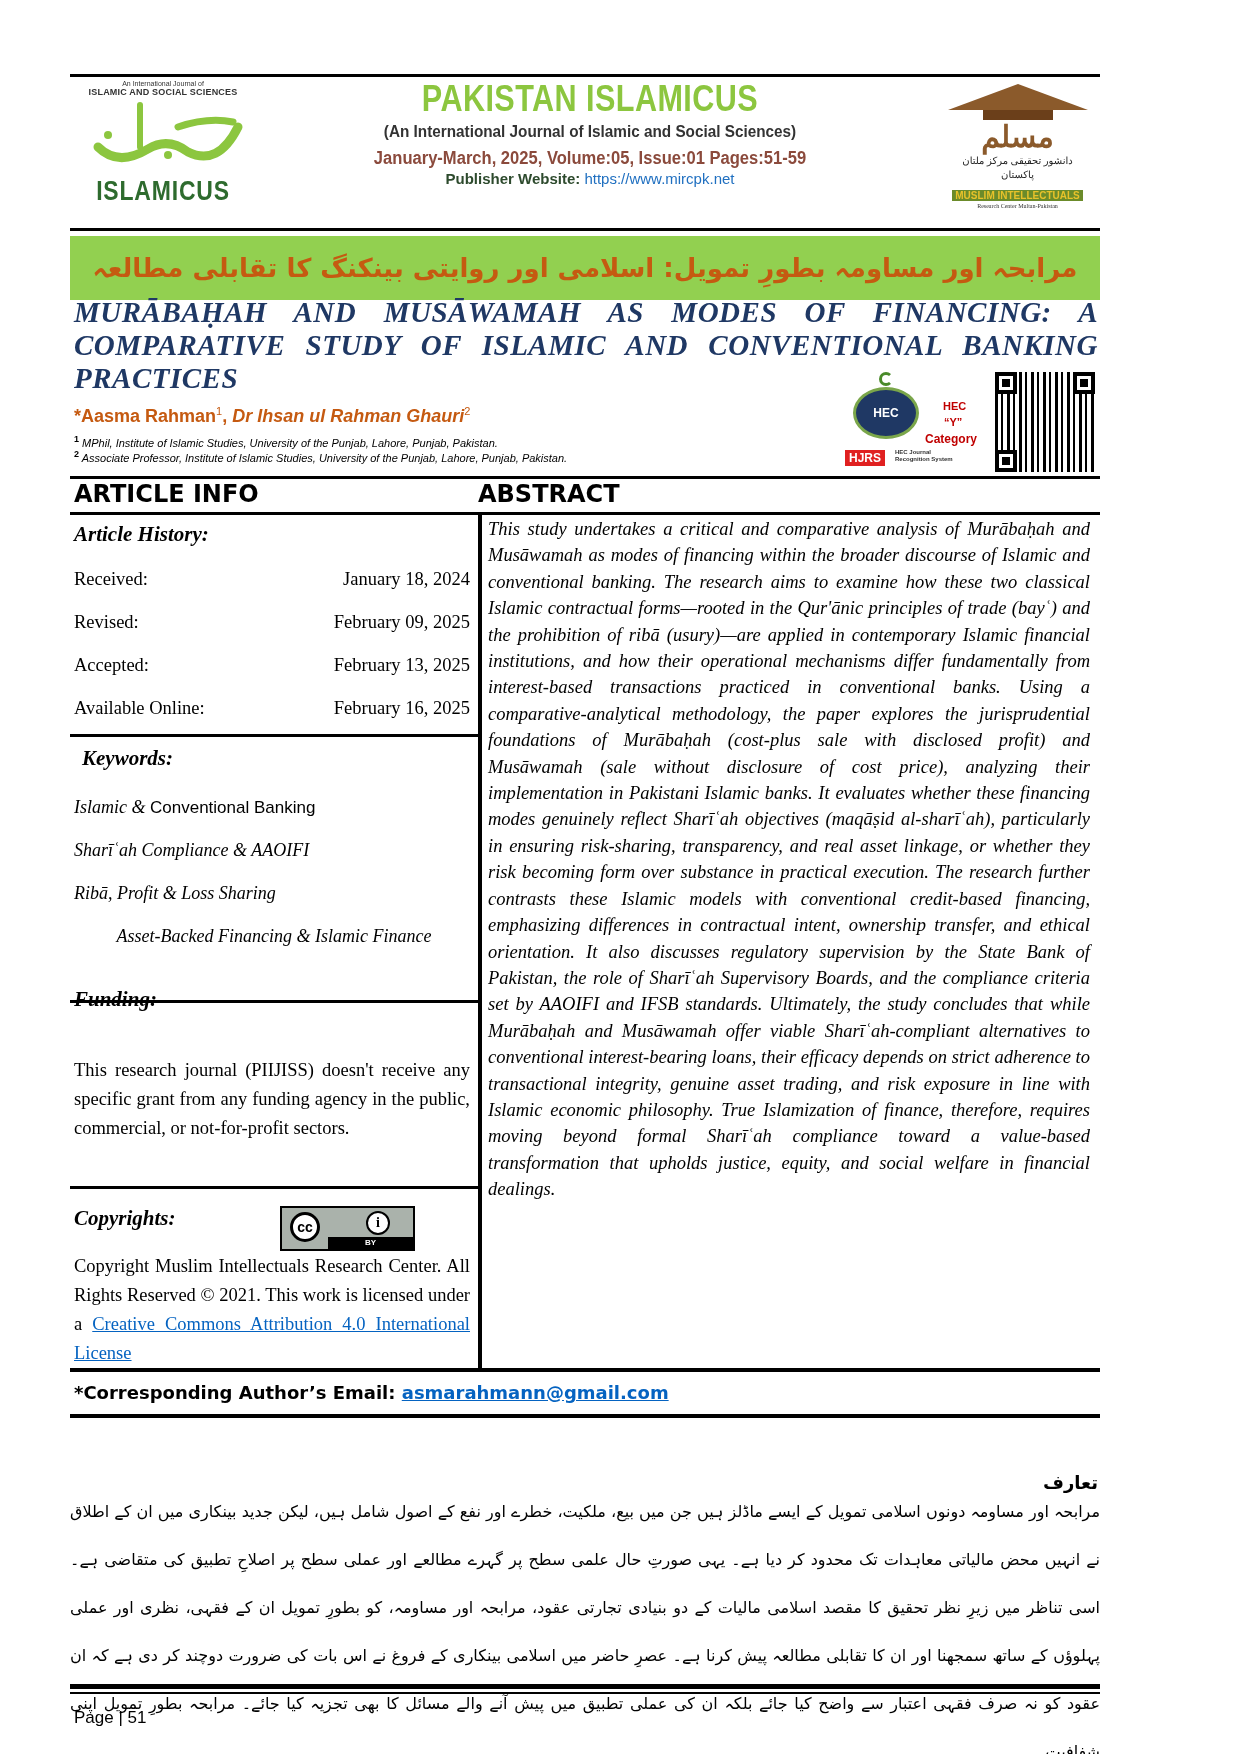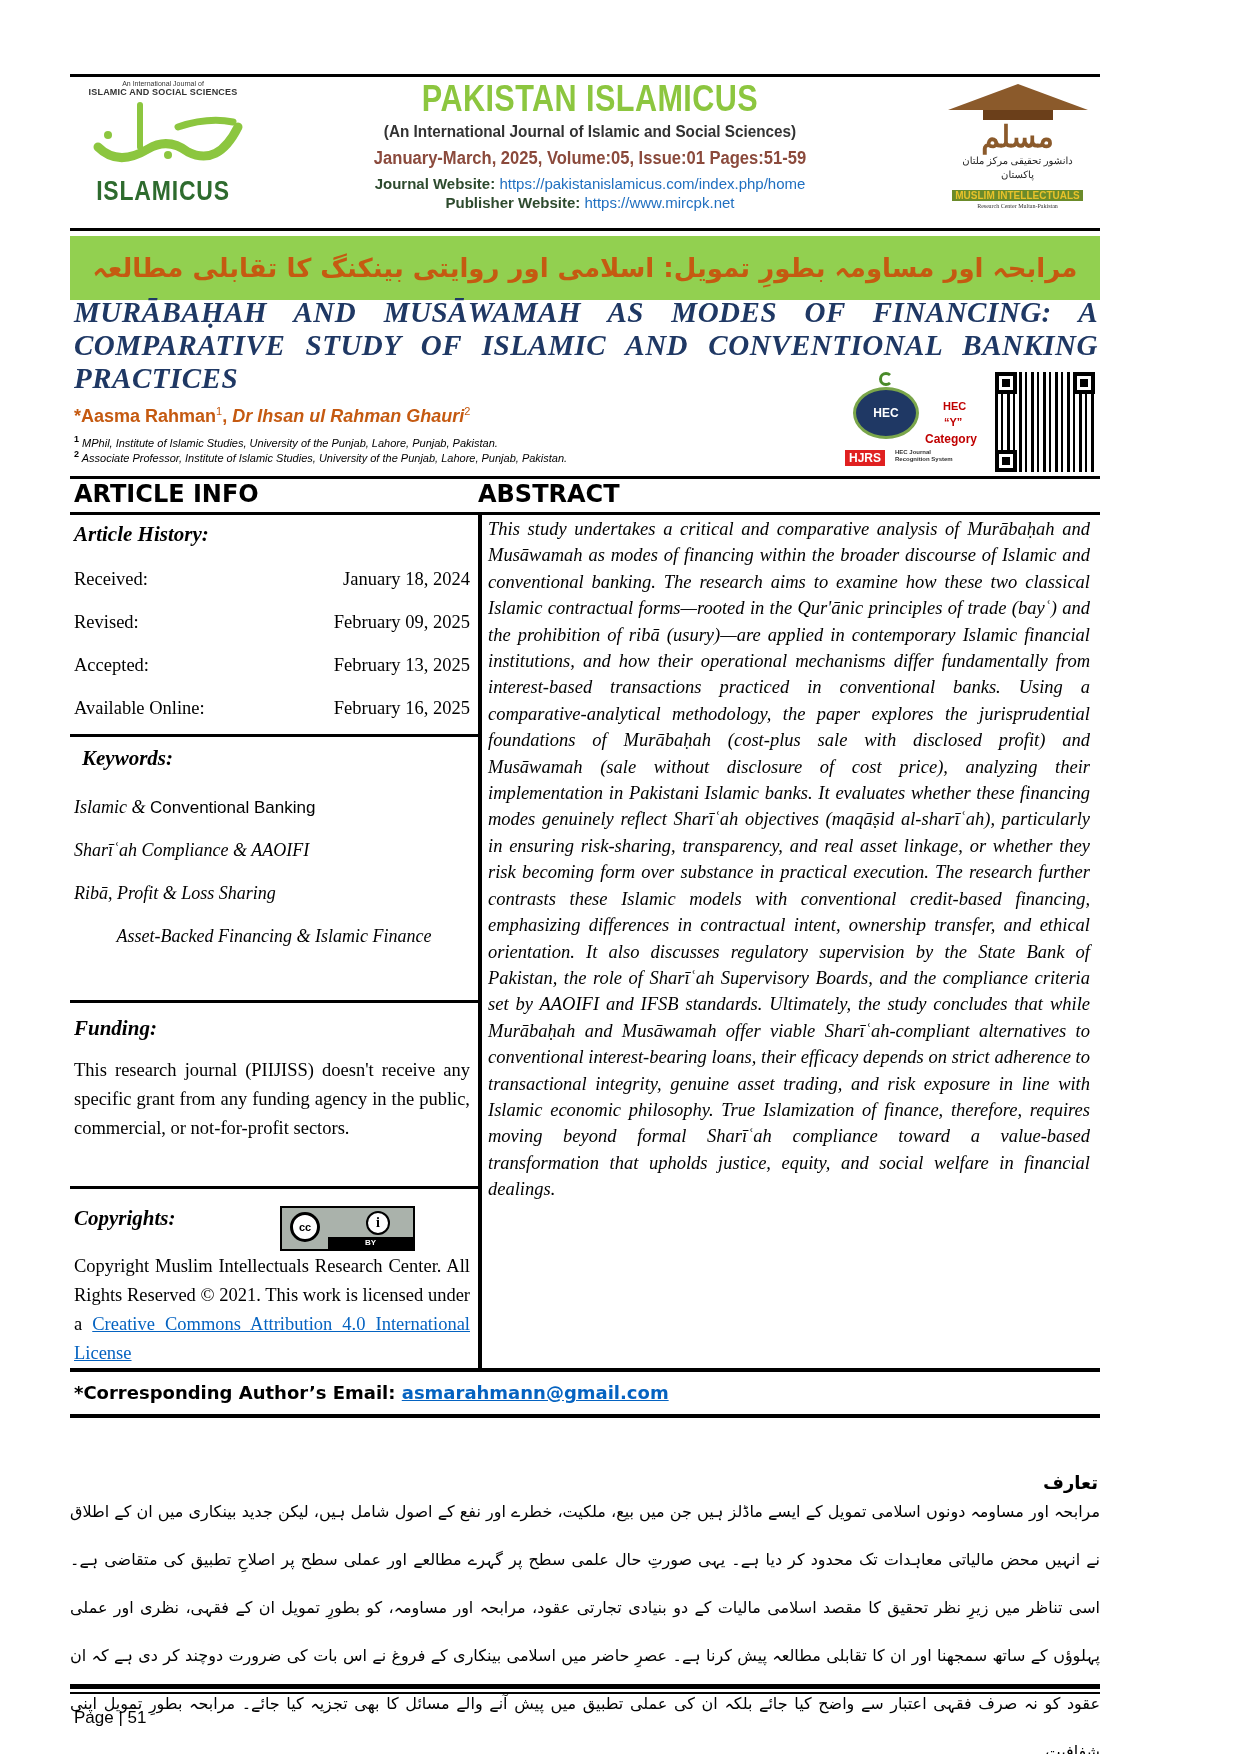--- a/index.html
+++ b/index.html
@@ -66,21 +66,21 @@
   .sub-head { font-family: "Liberation Serif", serif; font-style: italic; font-weight: bold; font-size: 21px; }
   .hist-row { display: flex; justify-content: space-between; font-size: 18.5px; line-height: 22px; }
   .kw { font-style: italic; font-size: 18px; line-height: 22px; }
   .kw .sans { font-style: normal; font-family: "Liberation Sans", sans-serif; font-size: 17px; }
   .para { font-size: 18.5px; line-height: 29px; text-align: justify; }
   .para a { color: #0563c1; text-decoration: underline; }
 
   .vline { position: absolute; width: 4px; background: #000; }
 
   .cc-badge { position: absolute; left: 280px; top: 1206px; width: 135px; height: 45px; background: #aab2ab; border: 2px solid #000; }
-  .cc-badge .cc { position: absolute; left: 8px; top: 4px; width: 30px; height: 30px; border-radius: 50%; background: #fff; border: 3px solid #000; font-family: "Liberation Sans", sans-serif; font-weight: bold; font-size: 11px; display: flex; align-items: center; justify-content: center; text-align: center; }
+  .cc-badge .cc { position: absolute; left: 8px; top: 4px; width: 30px; height: 30px; border-radius: 50%; background: #fff; border: 3px solid #000; font-family: "Liberation Sans", sans-serif; font-weight: bold; font-size: 14px; display: flex; align-items: center; justify-content: center; text-align: center; }
   .cc-badge .by { position: absolute; left: 84px; top: 3px; width: 24px; height: 24px; border-radius: 50%; background: #fff; border: 2px solid #000; font-family: "Liberation Serif", serif; font-weight: bold; font-size: 14px; display: flex; align-items: center; justify-content: center; }
   .cc-badge .bar { position: absolute; left: 46px; right: 0; bottom: 0; height: 12px; background: #000; color: #fff; font-family: "Liberation Sans", sans-serif; font-size: 8px; font-weight: bold; text-align: center; line-height: 12px; }
 
   
   .abstract { position: absolute; left: 488px; top: 516px; width: 602px; font-family: "Liberation Serif", serif; font-style: italic; font-size: 18.5px; line-height: 26.4px; text-align: justify; }
 
   .email-line { position: absolute; left: 74px; top: 1382px; font-family: "DejaVu Sans", sans-serif; font-weight: bold; font-size: 18px; }
   .email-line a { color: #0563c1; text-decoration: underline; }
 
   .urdu-head { position: absolute; right: 142px; top: 1440px; font-family: "DejaVu Sans", sans-serif; font-size: 18px; font-weight: bold; direction: rtl; margin-top: 32px; }
@@ -105,24 +105,20 @@
       <circle cx="30" cy="38" r="4" fill="#8cc63f"></circle>
     </svg>
   </div>
   <div class="wordmark">ISLAMICUS</div>
 </div>
 
 <div class="header-center">
   <div class="journal-title">PAKISTAN ISLAMICUS</div>
   <div class="journal-sub">(An International Journal of Islamic and Social Sciences)</div>
   <div class="journal-issue">January-March, 2025, Volume:05, Issue:01 Pages:51-59</div>
-  <div class="site-line" style="margin-top:5px;">
-    <span class="lbl">Journal Website:</span>
-    <a>https://pakistanislamicus.com/index.php/home</a>
-  </div>
   <div class="site-line">
     <span class="lbl">Publisher Website:</span>
     <a>https://www.mircpk.net</a>
   </div>
 </div>
 
 <div class="logo-right">
   <div class="cap"></div>
   <div class="cap-base"></div>
   <div class="muslim-ur">مسلم</div>
@@ -205,21 +201,21 @@
 <div class="sub-head" style="position:absolute;left:82px;top:746px;">Keywords:</div>
 
 <div style="position:absolute;left:74px;top:796px;width:400px;">
   <div class="kw" style="height:43px;"><span>Islamic &amp; </span><span class="sans">Conventional Banking</span></div>
   <div class="kw" style="height:43px;"><span>Sharīʿah Compliance &amp; AAOIFI</span></div>
   <div class="kw" style="height:43px;"><span>Ribā, Profit &amp; Loss Sharing</span></div>
   <div class="kw" style="height:43px;text-align:center;"><span>Asset-Backed Financing &amp; Islamic Finance</span></div>
 </div>
 
 <div class="hr" style="left:70px;width:410px;top:1000px;height:3px;"></div>
-<div class="sub-head" style="position:absolute;left:74px;top:1016px;">Funding:</div>
+<div class="sub-head" style="position:absolute;left:74px;top:987px;">Funding:</div>
 <div class="para" style="position:absolute;left:74px;top:1056px;width:396px;">This research journal (PIIJISS) doesn't receive any specific grant from any funding agency in the public, commercial, or not-for-profit sectors.</div>
 
 <div class="hr" style="left:70px;width:410px;top:1186px;height:3px;"></div>
 <div class="sub-head" style="position:absolute;left:74px;top:1206px;">Copyrights:</div>
 
 <div class="cc-badge">
   <div class="cc">cc</div>
   <div class="by">i</div>
   <div class="bar">BY</div>
 </div>

